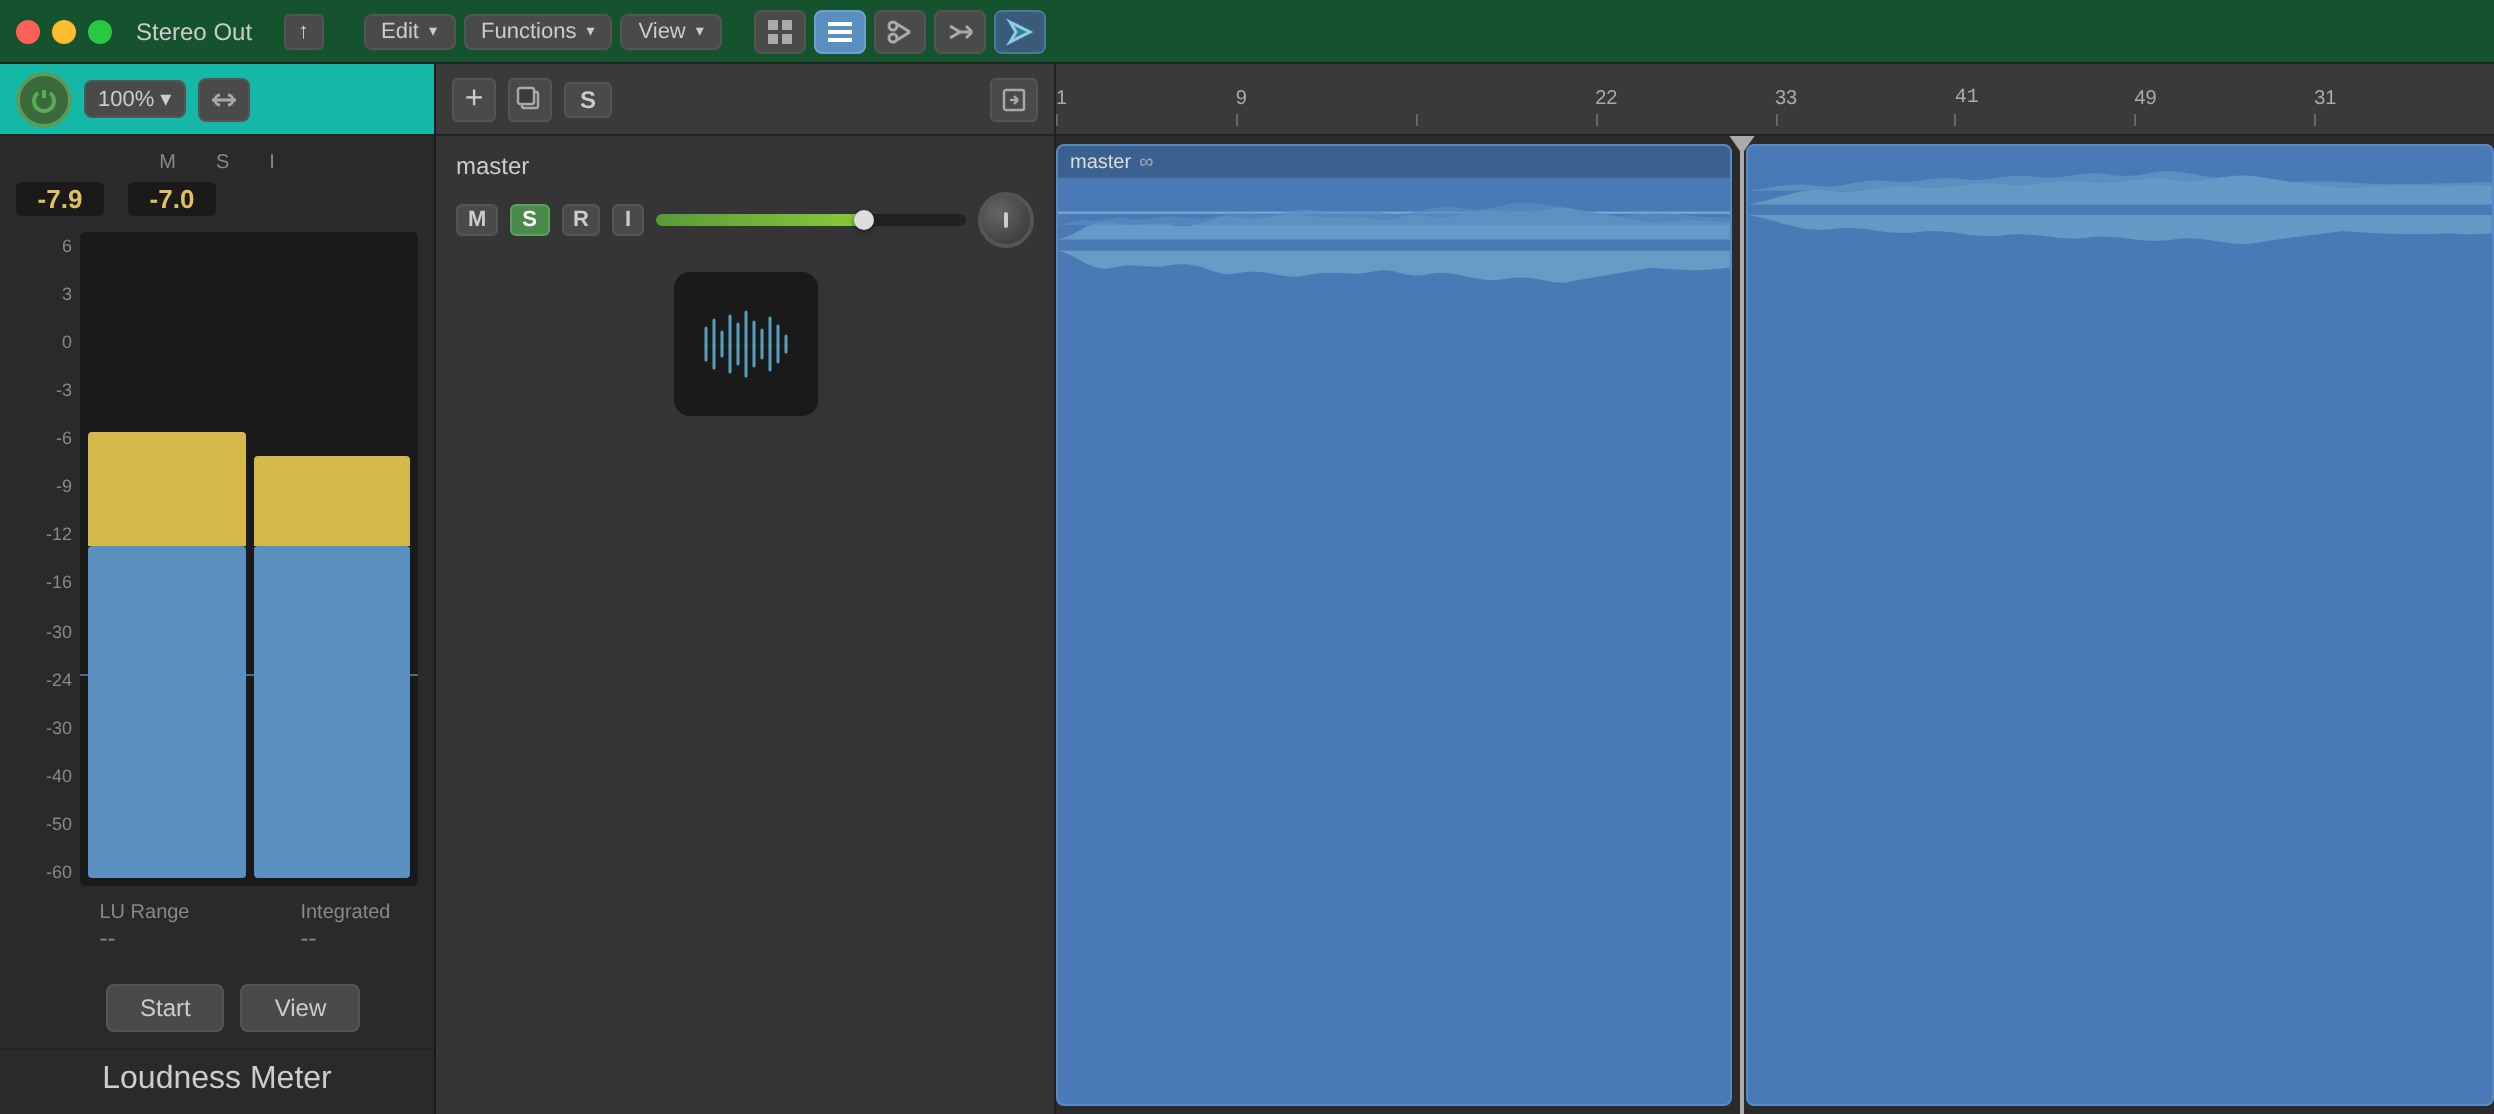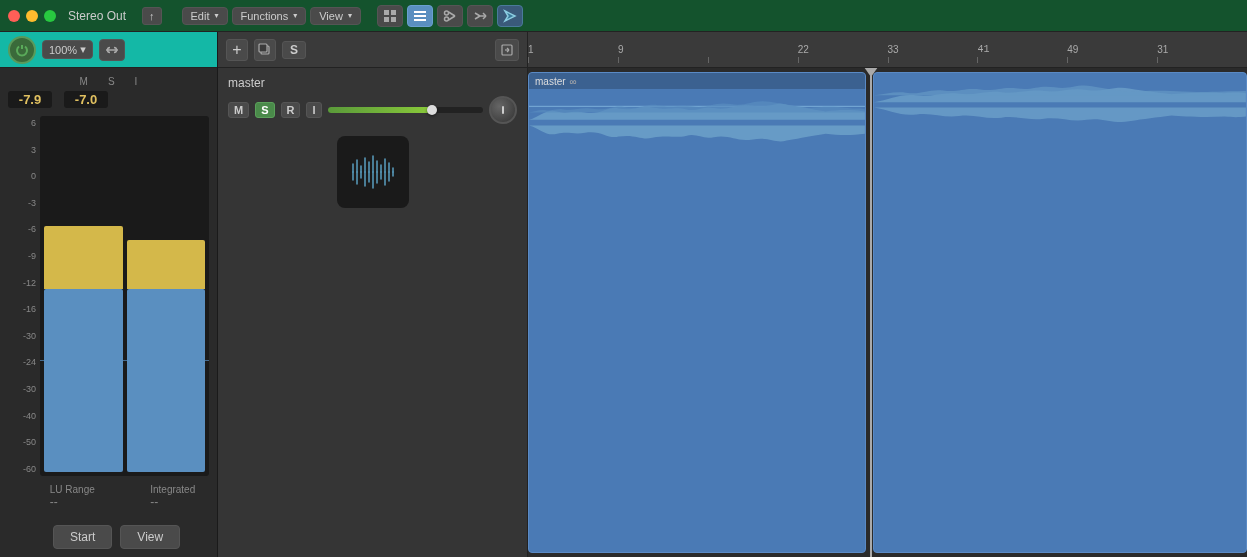--- a/index.html
+++ b/index.html
@@ -675,20 +675,21 @@
           <div class="stat-dashes">--</div>
         </div>
       </div>
     </div>
 
     <div class="meter-buttons">
       <button class="meter-btn">Start</button>
       <button class="meter-btn">View</button>
     </div>
 
+    <div class="loudness-title">Loudness Meter</div>
   </div>
 
   <div class="track-controls">
     <div class="track-controls-header">
       <div class="track-add-btn">
         <span>+</span>
       </div>
       <div class="track-dup-btn">
         <svg width="14" height="14" viewBox="0 0 14 14" fill="none" stroke="#aaa" stroke-width="1.2">
           <rect x="3" y="3" width="8" height="8" rx="1"></rect>

